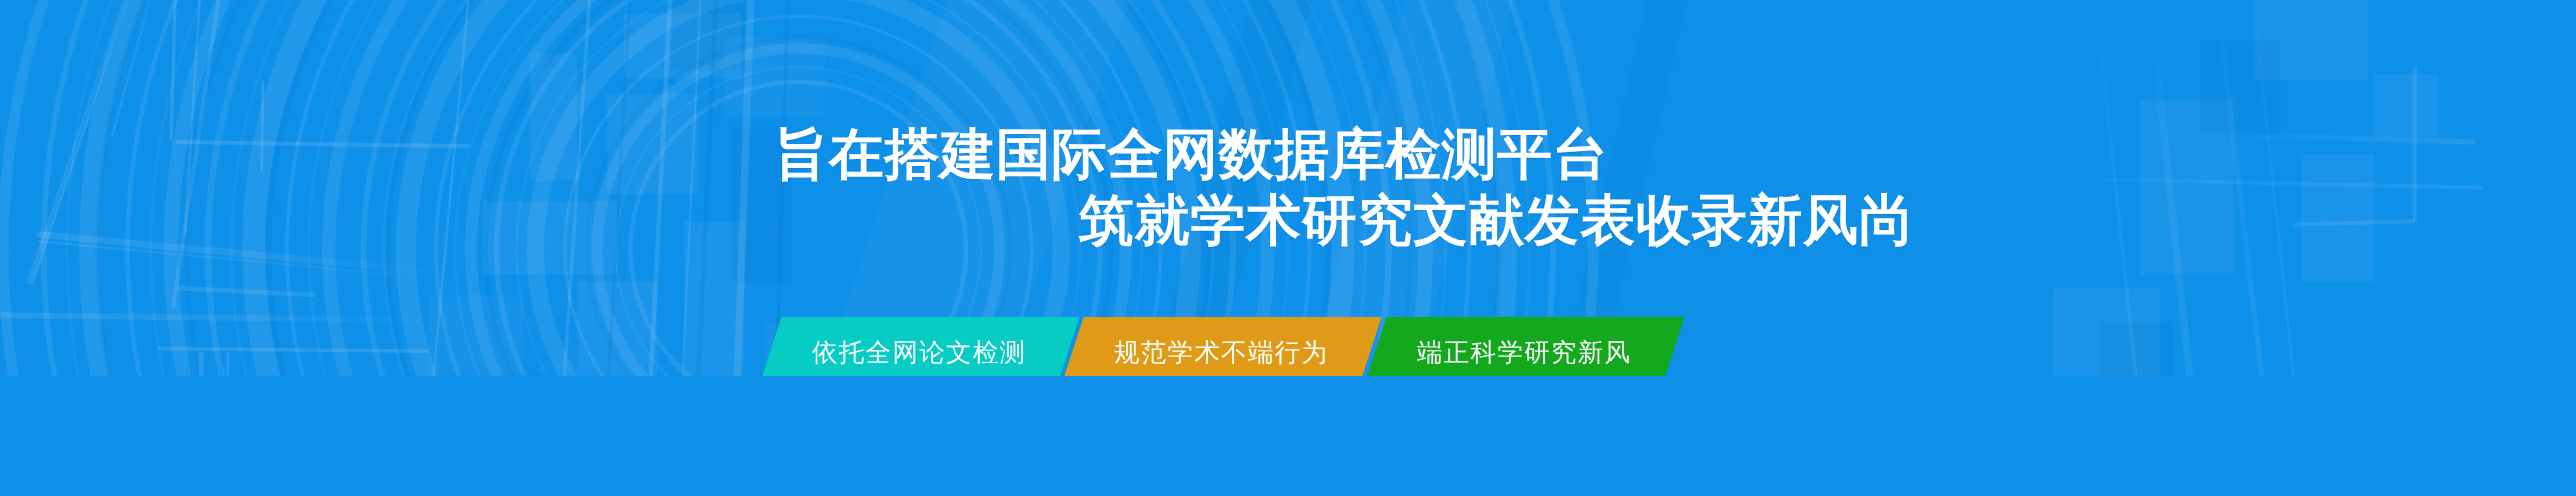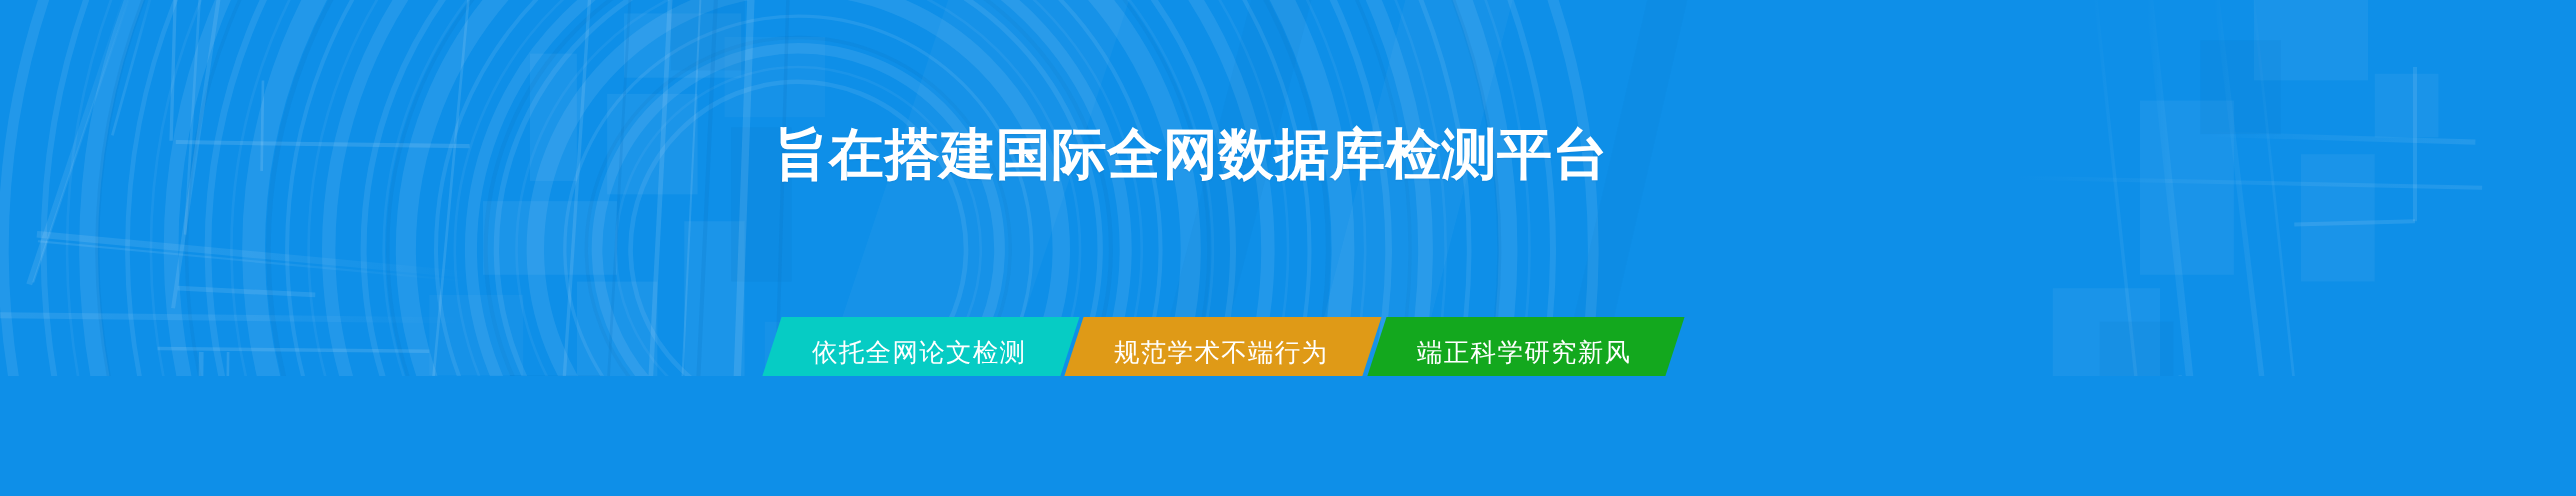--- a/index.html
+++ b/index.html
@@ -225,20 +225,21 @@
       </g>
       <g fill="#0A72C4" fill-opacity="0.08">
         <path d="M 1870 -20 L 1960 -20 L 1760 760 L 1670 760 Z"></path>
         <path d="M 2460 -20 L 2520 -20 L 2340 760 L 2280 760 Z"></path>
       </g>
     </g>
   </svg>
 
   <div id="headline">
     <div class="headline-line" id="headline-line-1">旨在搭建国际全网数据库检测平台</div>
+    <div class="headline-line" id="headline-line-2">筑就学术研究文献发表收录新风尚</div>
   </div>
 
   <div id="tag-bar">
     <div class="tag tag-teal" style="background: rgb(6, 204, 196);">
       <span class="tag-label">依托全网论文检测</span>
     </div>
     <div class="tag tag-orange" style="background: rgb(223, 154, 23);">
       <span class="tag-label">规范学术不端行为</span>
     </div>
     <div class="tag tag-green" style="background: rgb(19, 168, 30);">

